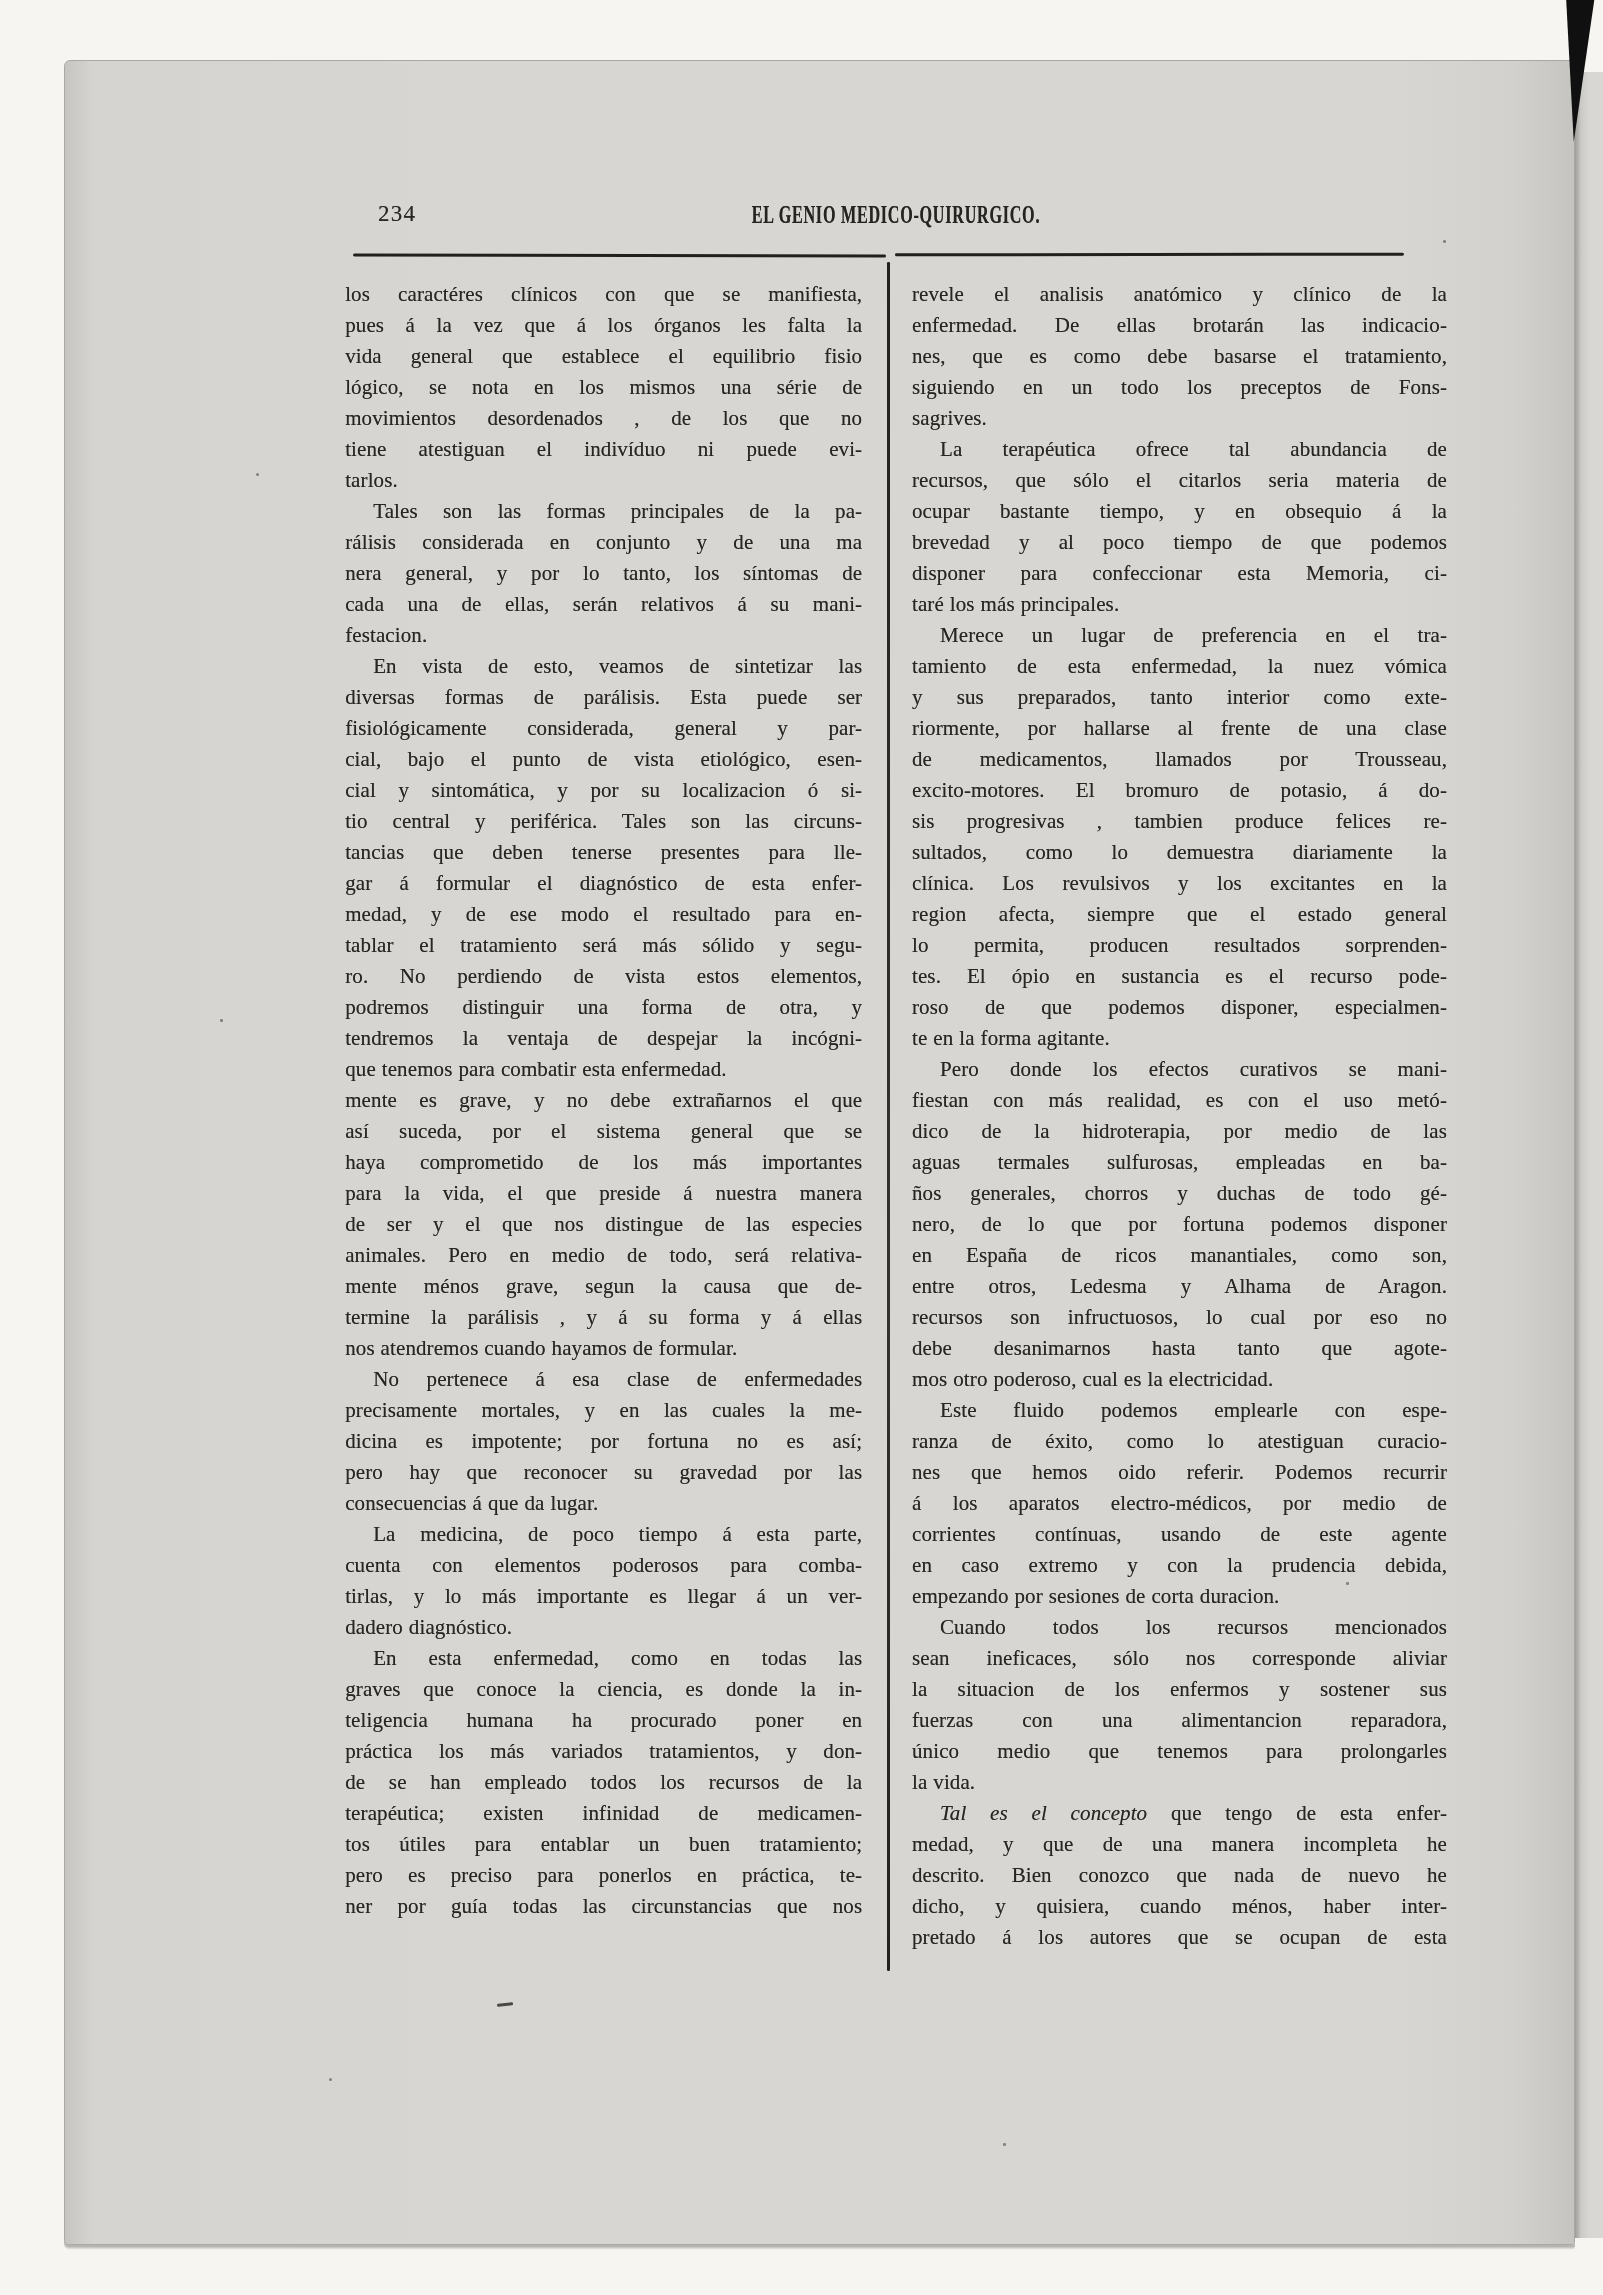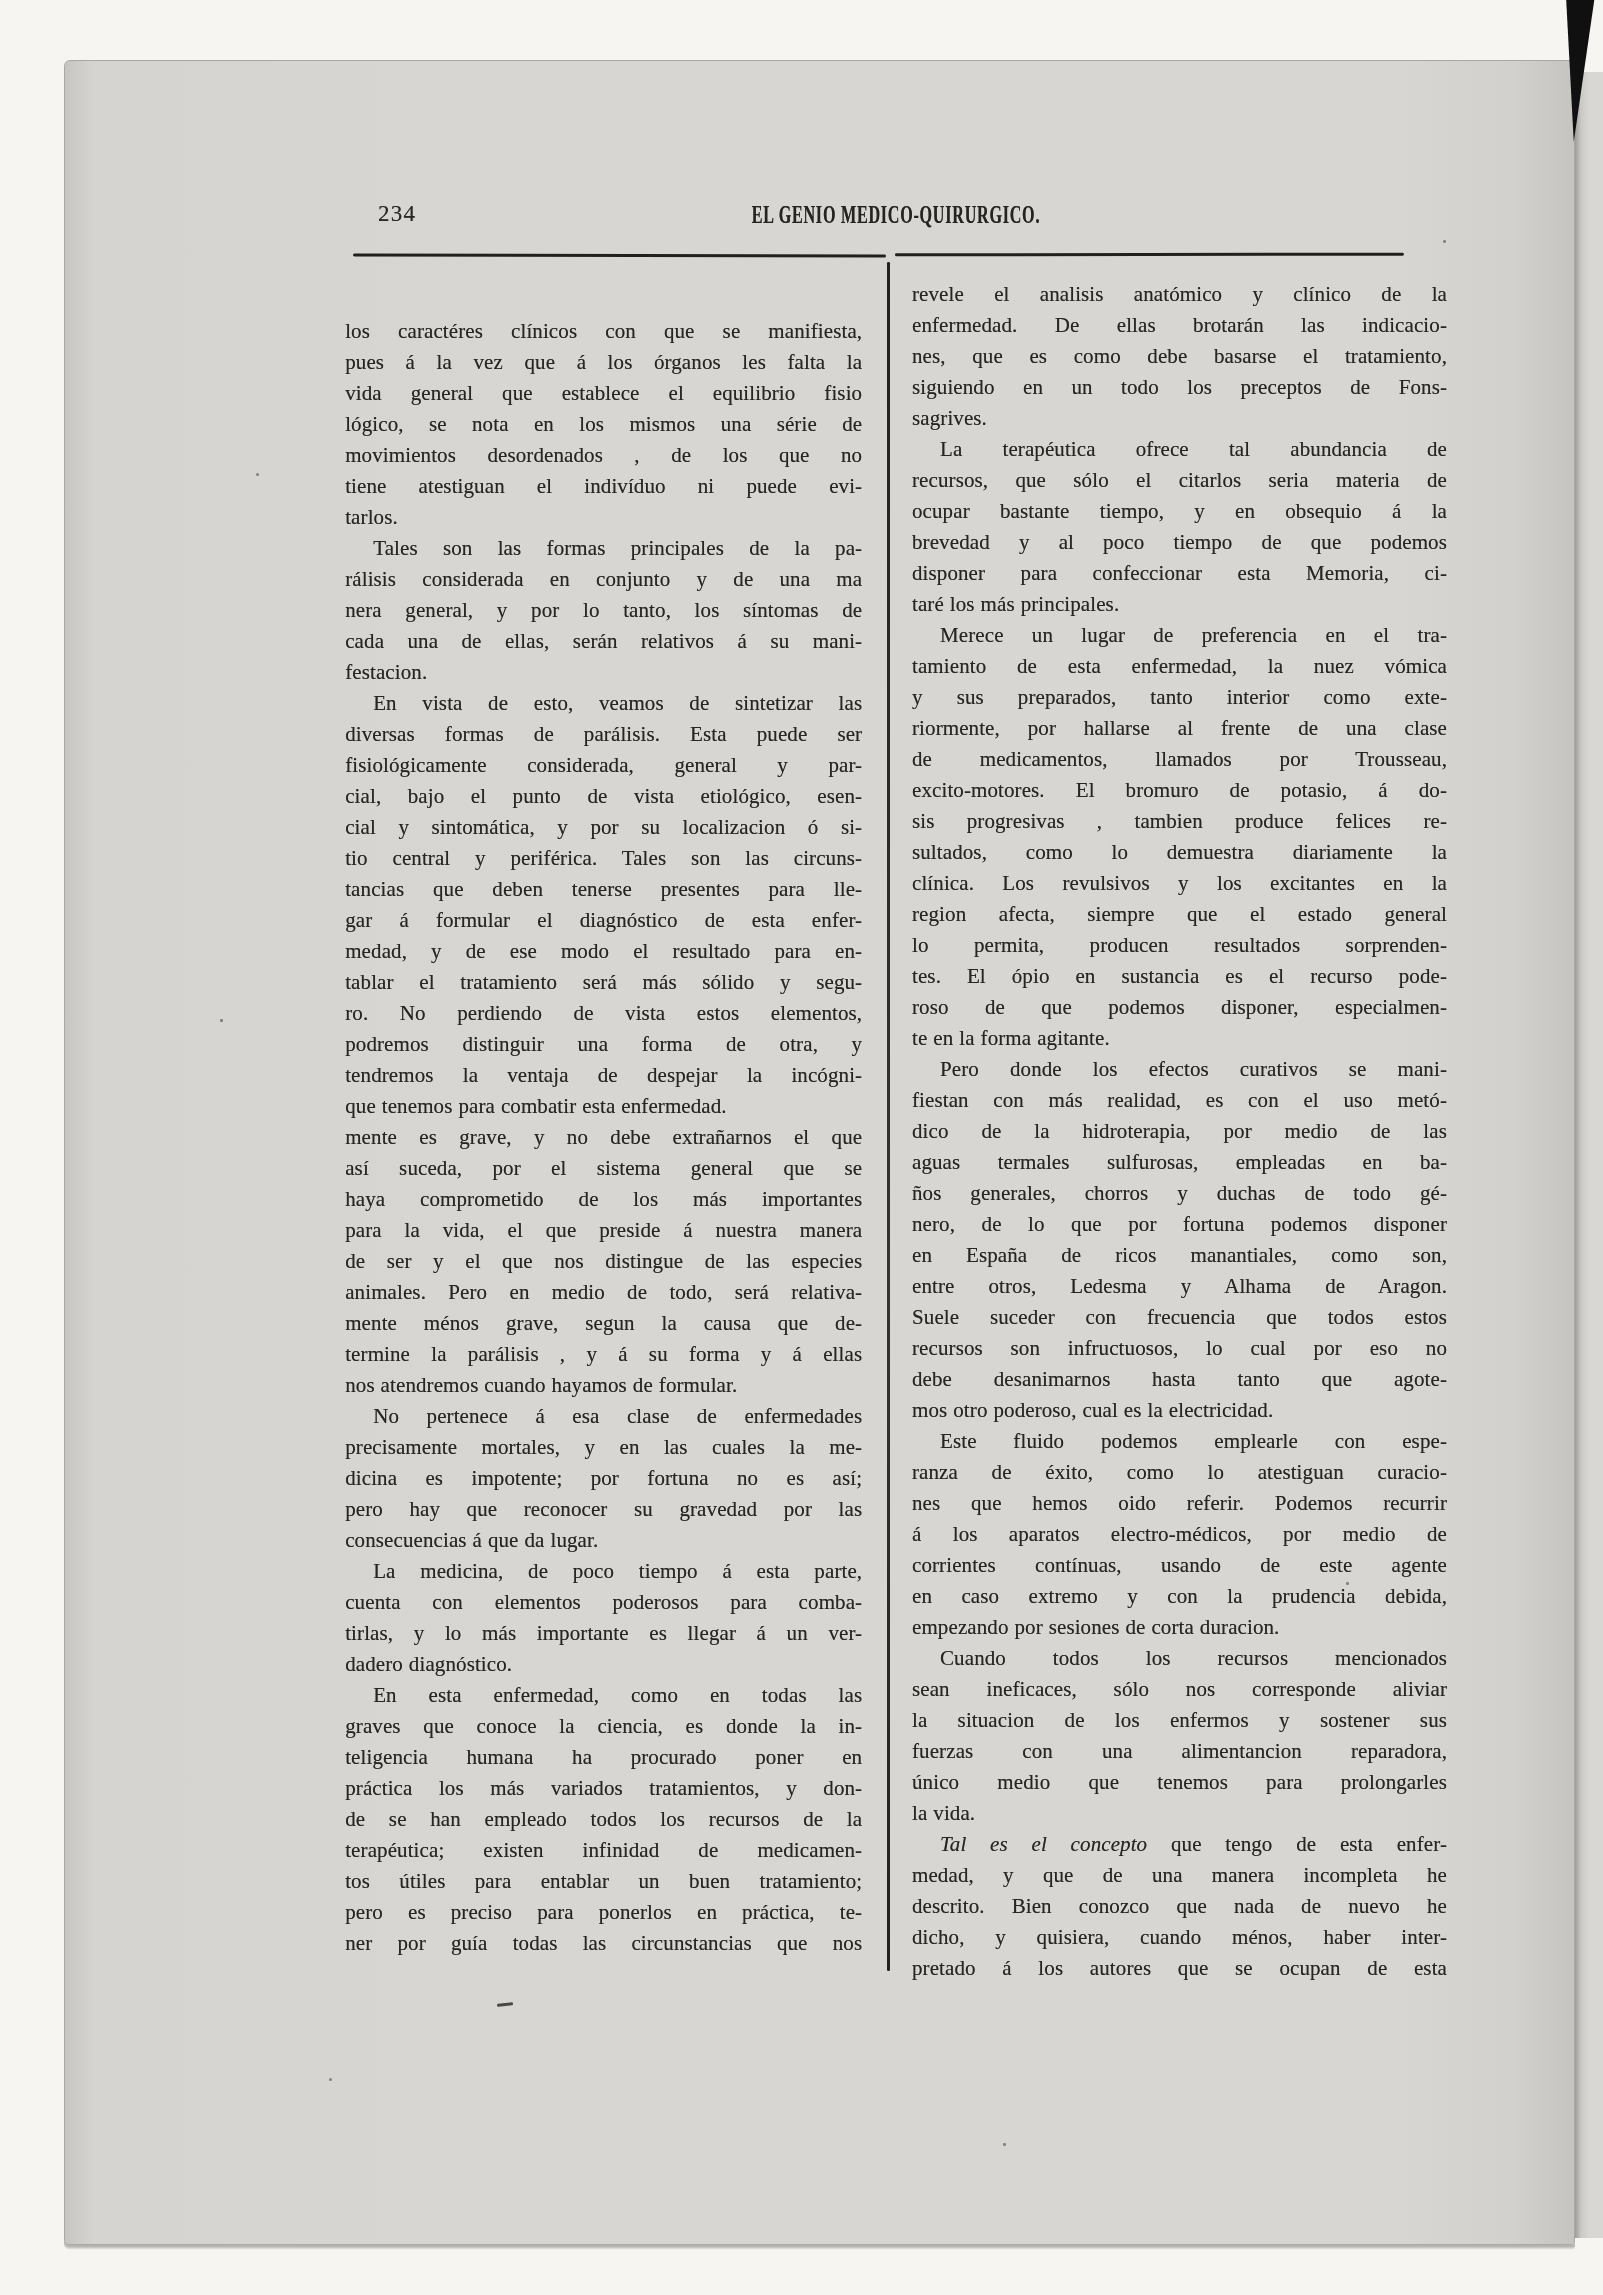--- a/index.html
+++ b/index.html
@@ -46,21 +46,21 @@
   .col-divider{
     position:absolute;left:543px;top:201px;width:2.5px;height:1709px;
     background:linear-gradient(#23211f,#35332f 60%,#23211f);border-radius:1.2px;
   }
   .column{
     position:absolute;top:218px;
     font-size:21px;line-height:31px;color:#282623;
     letter-spacing:0.1px;word-spacing:0.6px;
     text-shadow:0 0 0.4px rgba(40,38,35,.55);
   }
-  .col-left{left:1.2px;width:517px;margin-top:37px;}
+  .col-left{left:1.2px;width:517px;}
   .col-right{left:568px;width:535px;}
   .para{margin:0;}
   .line{text-align:justify;text-align-last:justify;}
   .line.pl{text-align-last:left;}
   .line.indent{padding-left:28px;}
   .line i{font-style:italic;}
   .stray-mark{
     position:absolute;left:432px;top:1942px;width:16px;height:2.5px;
     background:#4a4845;border-radius:1.2px;transform:rotate(-6deg);
   }
@@ -195,21 +195,20 @@
         </div>
         <div class="para">
           <div class="line indent">Pero donde los efectos curativos se mani-</div>
           <div class="line">fiestan con más realidad, es con el uso metó-</div>
           <div class="line">dico de la hidroterapia, por medio de las</div>
           <div class="line">aguas termales sulfurosas, empleadas en ba-</div>
           <div class="line">ños generales, chorros y duchas de todo gé-</div>
           <div class="line">nero, de lo que por fortuna podemos disponer</div>
           <div class="line">en España de ricos manantiales, como son,</div>
           <div class="line">entre otros, Ledesma y Alhama de Aragon.</div>
-          <div class="line">Suele suceder con frecuencia que todos estos</div>
           <div class="line">recursos son infructuosos, lo cual por eso no</div>
           <div class="line">debe desanimarnos hasta tanto que agote-</div>
           <div class="line pl">mos otro poderoso, cual es la electricidad.</div>
         </div>
         <div class="para">
           <div class="line indent">Este fluido podemos emplearle con espe-</div>
           <div class="line">ranza de éxito, como lo atestiguan curacio-</div>
           <div class="line">nes que hemos oido referir. Podemos recurrir</div>
           <div class="line">á los aparatos electro-médicos, por medio de</div>
           <div class="line">corrientes contínuas, usando de este agente</div>

